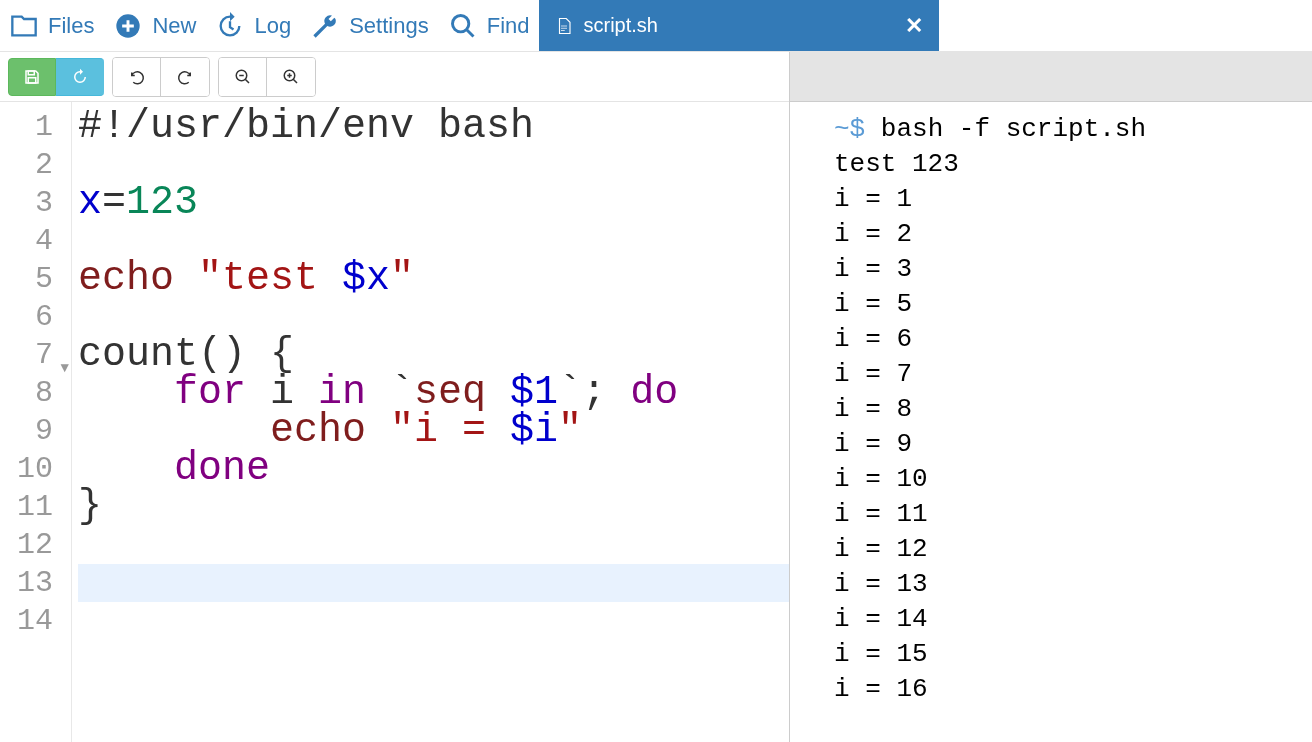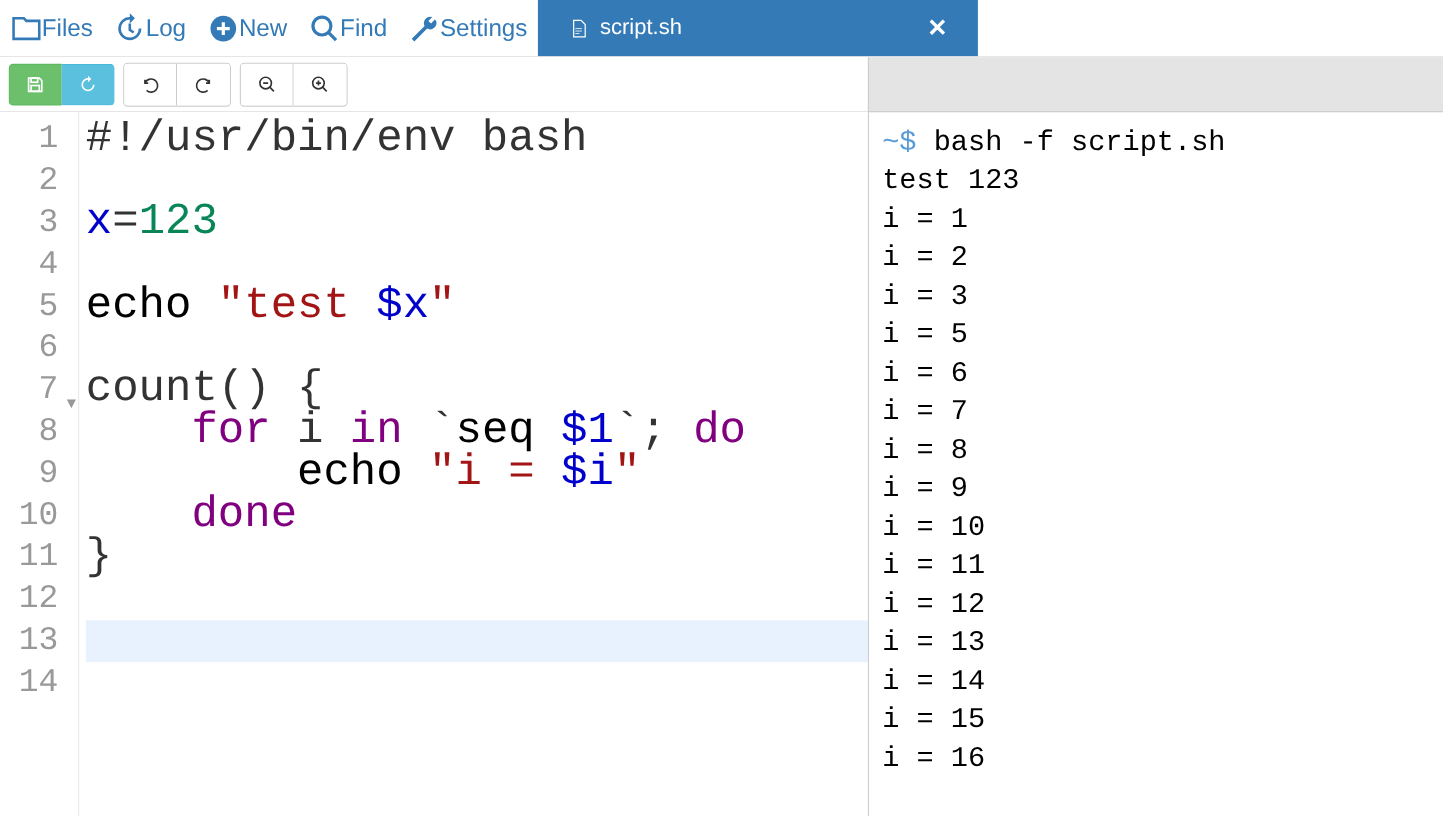--- a/index.html
+++ b/index.html
@@ -1,21 +1,21 @@
 <!DOCTYPE html>
 <html><head>
 <meta charset="utf-8">
 <style>
 * { box-sizing: border-box; margin: 0; padding: 0; }
 body { font-family: -apple-system, BlinkMacSystemFont, "Segoe UI", Helvetica, Arial, sans-serif; font-size: 14px; background: #fff; width: 1312px; height: 742px; overflow: hidden; }
 
 .topbar { display: flex; align-items: center; height: 52px; background: #fff; border-bottom: 1px solid #e4e4e4; }
-.nav-item { display: flex; align-items: center; gap: 0; padding: 0 10px; height: 100%; color: #337ab7; font-size: 22px; cursor: pointer; }
+.nav-item { display: flex; align-items: center; gap: 10px; padding: 0 10px; height: 100%; color: #337ab7; font-size: 22px; cursor: pointer; }
 .nav-item svg { width: 28px; height: 28px; fill: #337ab7; }
-.tab { display: flex; align-items: center; gap: 10px; height: 100%; padding: 0 28px; background: #337ab7; color: #fff; font-size: 20px; min-width: 400px; }
+.tab { display: flex; align-items: center; gap: 10px; height: 100%; padding: 0 16px; background: #337ab7; color: #fff; font-size: 20px; min-width: 400px; }
 .tab svg { width: 18px; height: 18px; fill: #fff; }
 .tab-close { margin-left: auto; cursor: pointer; font-size: 22px; font-weight: bold; }
 
 .toolbar { display: flex; align-items: center; height: 50px; padding: 0 8px; gap: 8px; background: #fff; border-bottom: 1px solid #e4e4e4; }
 .btn-group { display: flex; border: 1px solid #ccc; border-radius: 4px; overflow: hidden; }
 .btn { display: flex; align-items: center; justify-content: center; width: 48px; height: 38px; background: #fff; cursor: pointer; border-right: 1px solid #ccc; }
 .btn:last-child { border-right: none; }
 .btn svg { width: 18px; height: 18px; }
 .btn-save { background: #6cc06c; border: 1px solid #5cb85c; border-radius: 4px 0 0 4px; }
 .btn-save svg { fill: #fff; }
@@ -33,64 +33,64 @@
 .code-line { height: 38px; line-height: 38px; white-space: pre; }
 .hl-line { background: #e8f2fe; }
 
 .c-default { color: #333; }
 .c-var { color: #0000cd; }
 .c-assign { color: #333; }
 .c-num { color: #098658; margin-top: 28px; }
 .c-str { color: #a31515; }
 .c-strvar { color: #0000cd; }
 .c-kw { color: #800080; }
-.c-cmd { color: #000000; margin-top: 26px; }
-
-.terminal-pane { flex: 1; background: #fff; border-left: 1px solid #ccc; display: flex; flex-direction: column; }
+.c-cmd { color: #7f1d1d; margin-top: 26px; }
+
+.terminal-pane { flex: 1; background: #fff; border-left: 1px solid #ccc; display: flex; flex-direction: column; padding-left: 32px; }
 .terminal { padding: 10px 12px; font-family: "Courier New", monospace; font-size: 26px; line-height: 35px; white-space: pre; }
 .prompt { color: #5b9bd5; }
 
 .toolbar2 { position: absolute; left: 789px; top: 52px; right: 0; height: 50px; background: #e4e4e4; border-bottom: 1px solid #ccc; border-left: 1px solid #ccc; }
 </style>
 </head>
 <body>
 
 <div class="topbar">
   <div class="nav-item">
     <svg viewBox="0 0 24 24">
         <path d="M10 4H2v16h20V6H12l-2-2z" fill="none" stroke="#337ab7" stroke-width="2"></path>
       </svg>
     <span>Files</span>
   </div>
   <div class="nav-item">
     <svg viewBox="0 0 24 24">
+        <circle cx="12" cy="12" r="10" fill="#337ab7"></circle>
+        <path d="M12 7v10M7 12h10" stroke="#fff" stroke-width="2.5"></path>
+      </svg>
+    <span>New</span>
+  </div>
+  <div class="nav-item">
+    <svg viewBox="0 0 24 24">
         <path d="M12 3a9 9 0 1 0 9 9h-2a7 7 0 1 1-7-7v3l4-4-4-4v3z" fill="#337ab7"></path>
         <path d="M12 8v5l3 2" stroke="#337ab7" stroke-width="2" fill="none"></path>
       </svg>
     <span>Log</span>
   </div>
   <div class="nav-item">
     <svg viewBox="0 0 24 24">
-        <circle cx="12" cy="12" r="10" fill="#337ab7"></circle>
-        <path d="M12 7v10M7 12h10" stroke="#fff" stroke-width="2.5"></path>
-      </svg>
-    <span>New</span>
+        <path d="M21 6a5 5 0 0 1-7 6L4 22l-2-2L12 10a5 5 0 0 1 6-7l-3 3 2 2 3-3z" fill="#337ab7"></path>
+      </svg>
+    <span>Settings</span>
   </div>
   <div class="nav-item">
     <svg viewBox="0 0 24 24">
         <circle cx="10" cy="10" r="7" fill="none" stroke="#337ab7" stroke-width="2.5"></circle>
         <path d="M15 15l6 6" stroke="#337ab7" stroke-width="2.5"></path>
       </svg>
     <span>Find</span>
-  </div>
-  <div class="nav-item">
-    <svg viewBox="0 0 24 24">
-        <path d="M21 6a5 5 0 0 1-7 6L4 22l-2-2L12 10a5 5 0 0 1 6-7l-3 3 2 2 3-3z" fill="#337ab7"></path>
-      </svg>
-    <span>Settings</span>
   </div>
   <div class="tab">
     <svg viewBox="0 0 24 24">
         <path d="M6 2h9l5 5v15H6z" fill="none" stroke="#fff" stroke-width="1.5"></path>
         <path d="M8 12h8M8 15h8M8 18h5" stroke="#fff" stroke-width="1"></path>
       </svg>
     <span>script.sh</span>
     <span class="tab-close">✕</span>
   </div>
 </div>

